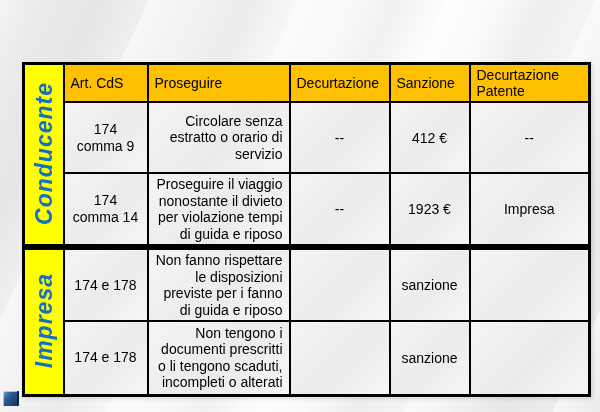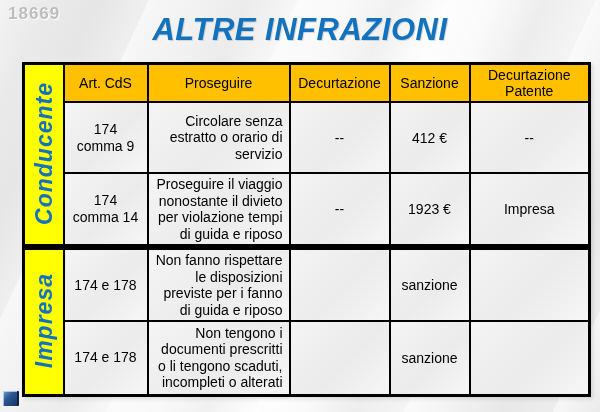--- a/index.html
+++ b/index.html
@@ -47,21 +47,21 @@
     border: 2px solid #000;
     font-size: 14px;
     color: #000;
     padding: 2px 6px;
     vertical-align: middle;
     background: linear-gradient(135deg, #f4f4f4 0%, #ebebeb 55%, #f6f6f6 100%);
   }
   td.hdr {
     background: #ffc000 !important;
     font-size: 15px;
-    text-align: center;
+    text-align: left;
     padding-left: 10px;
     line-height: 1.15;
   }
   td.label-cell {
     background: #ffff00 !important;
     text-align: center;
     padding: 0;
   }
   .vtext {
     display: inline-block;
@@ -84,23 +84,21 @@
     border-right: 2px solid #0d2242;
     box-shadow: inset 1px 1px 0 rgba(255,255,255,0.6);
     border-radius: 1px;
   }
 </style>
 </head>
 <body>
 
 <div class="slide">
 
-  <div class="watermark">18669</div>
 
-  <h1 class="title">ALTRE INFRAZIONI</h1>
 
   <table class="infr t1">
     <colgroup>
       <col style="width:40px">
         <col style="width:84px">
         <col style="width:142px">
       <col style="width:100px">
         <col style="width:80px">
         <col style="width:120px">
     </colgroup>

